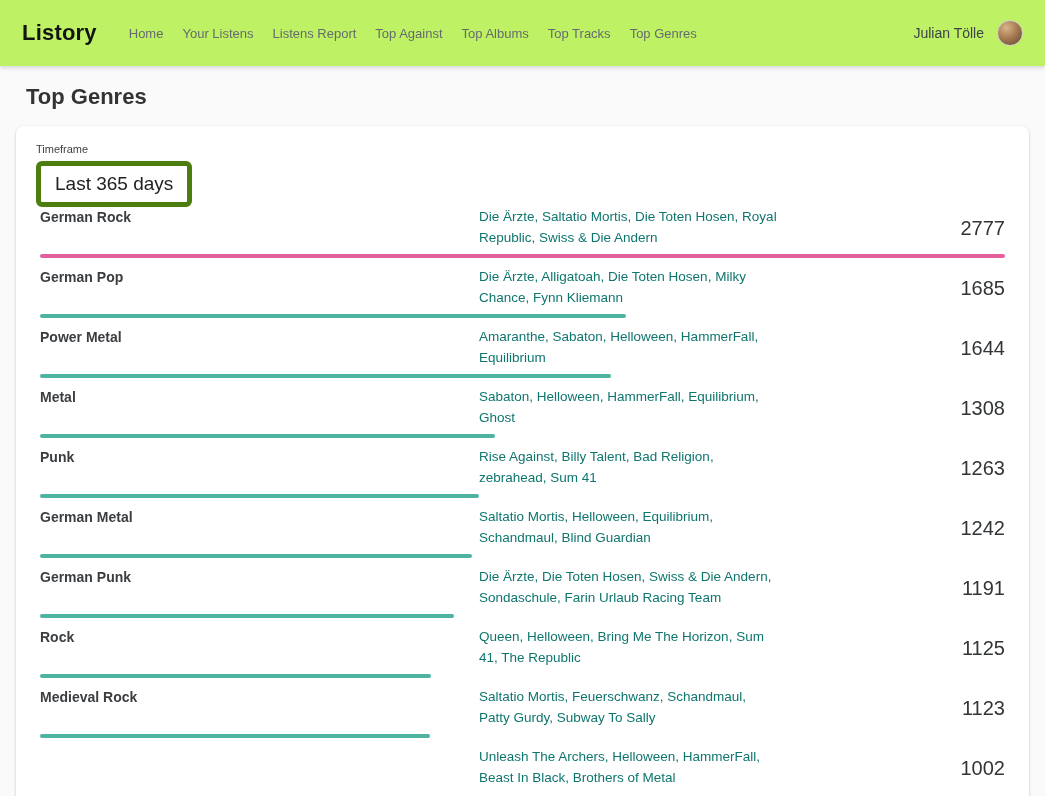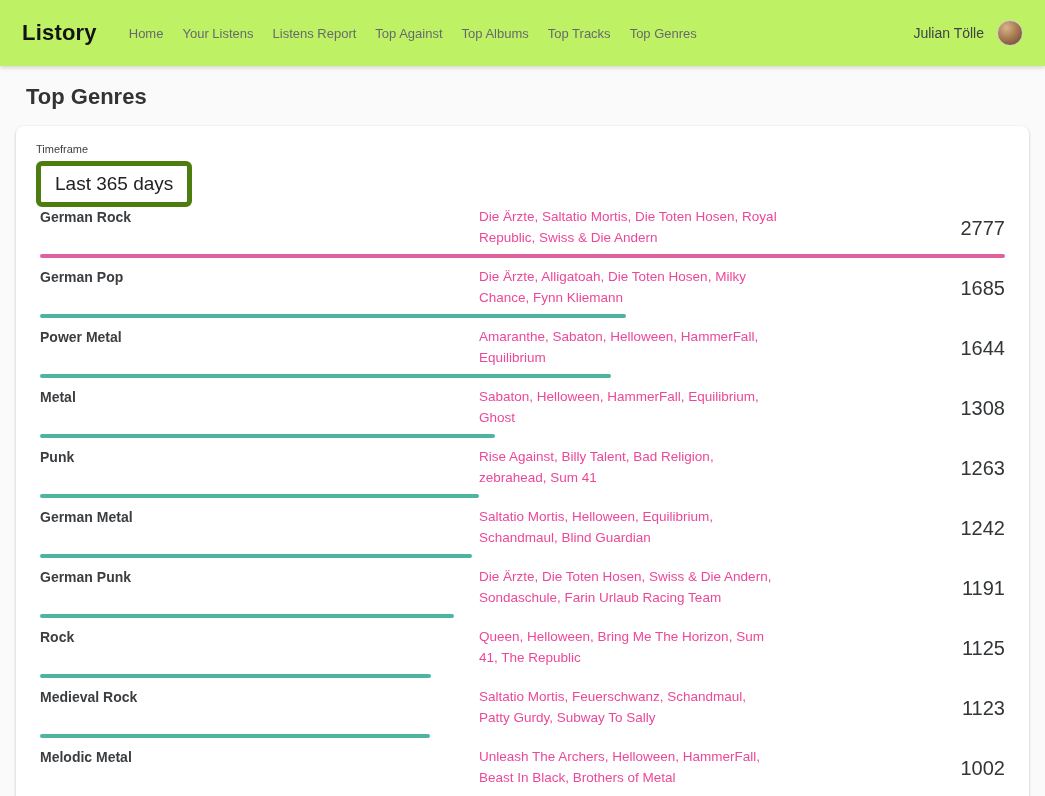--- a/index.html
+++ b/index.html
@@ -60,21 +60,21 @@
     align-items: start;
     margin-bottom: 9px;
   }
   .genre-name {
     grid-column: 1; grid-row: 1;
     font-size: 14px; font-weight: 700; color: #3b3e41; padding-top: 2px;
   }
   .genre-artists {
     grid-column: 2; grid-row: 1;
     max-width: 300px; min-height: 42px;
-    font-size: 13.5px; color: #ec4899; line-height: 1.55;
+    font-size: 13.5px; color: #0f766e; line-height: 1.55;
   }
   .genre-count {
     grid-column: 3; grid-row: 1; align-self: center;
     font-size: 20px; color: #323537; text-align: right;
   }
   .genre-bar-track {
     grid-column: 1 / 4; grid-row: 2;
     height: 4px; margin-top: 5px;
   }
   .genre-bar-fill { height: 4px; border-radius: 2px; }
@@ -172,19 +172,18 @@
   </div>
       <div class="genre-row">
     <div class="genre-name">Medieval Rock</div>
     <div class="genre-artists">Saltatio Mortis, Feuerschwanz, Schandmaul, Patty Gurdy, Subway To Sally</div>
     <div class="genre-count">1123</div>
     <div class="genre-bar-track">
       <div class="genre-bar-fill" style="width: 40.4393%; background: rgb(79, 179, 161);"></div>
     </div>
   </div>
       <div class="genre-row">
-    <div class="genre-name">Melodic Metal</div>
     <div class="genre-artists">Unleash The Archers, Helloween, HammerFall, Beast In Black, Brothers of Metal</div>
     <div class="genre-count">1002</div>
 
   </div>
     </div>
 </div>
 
 </body></html>

